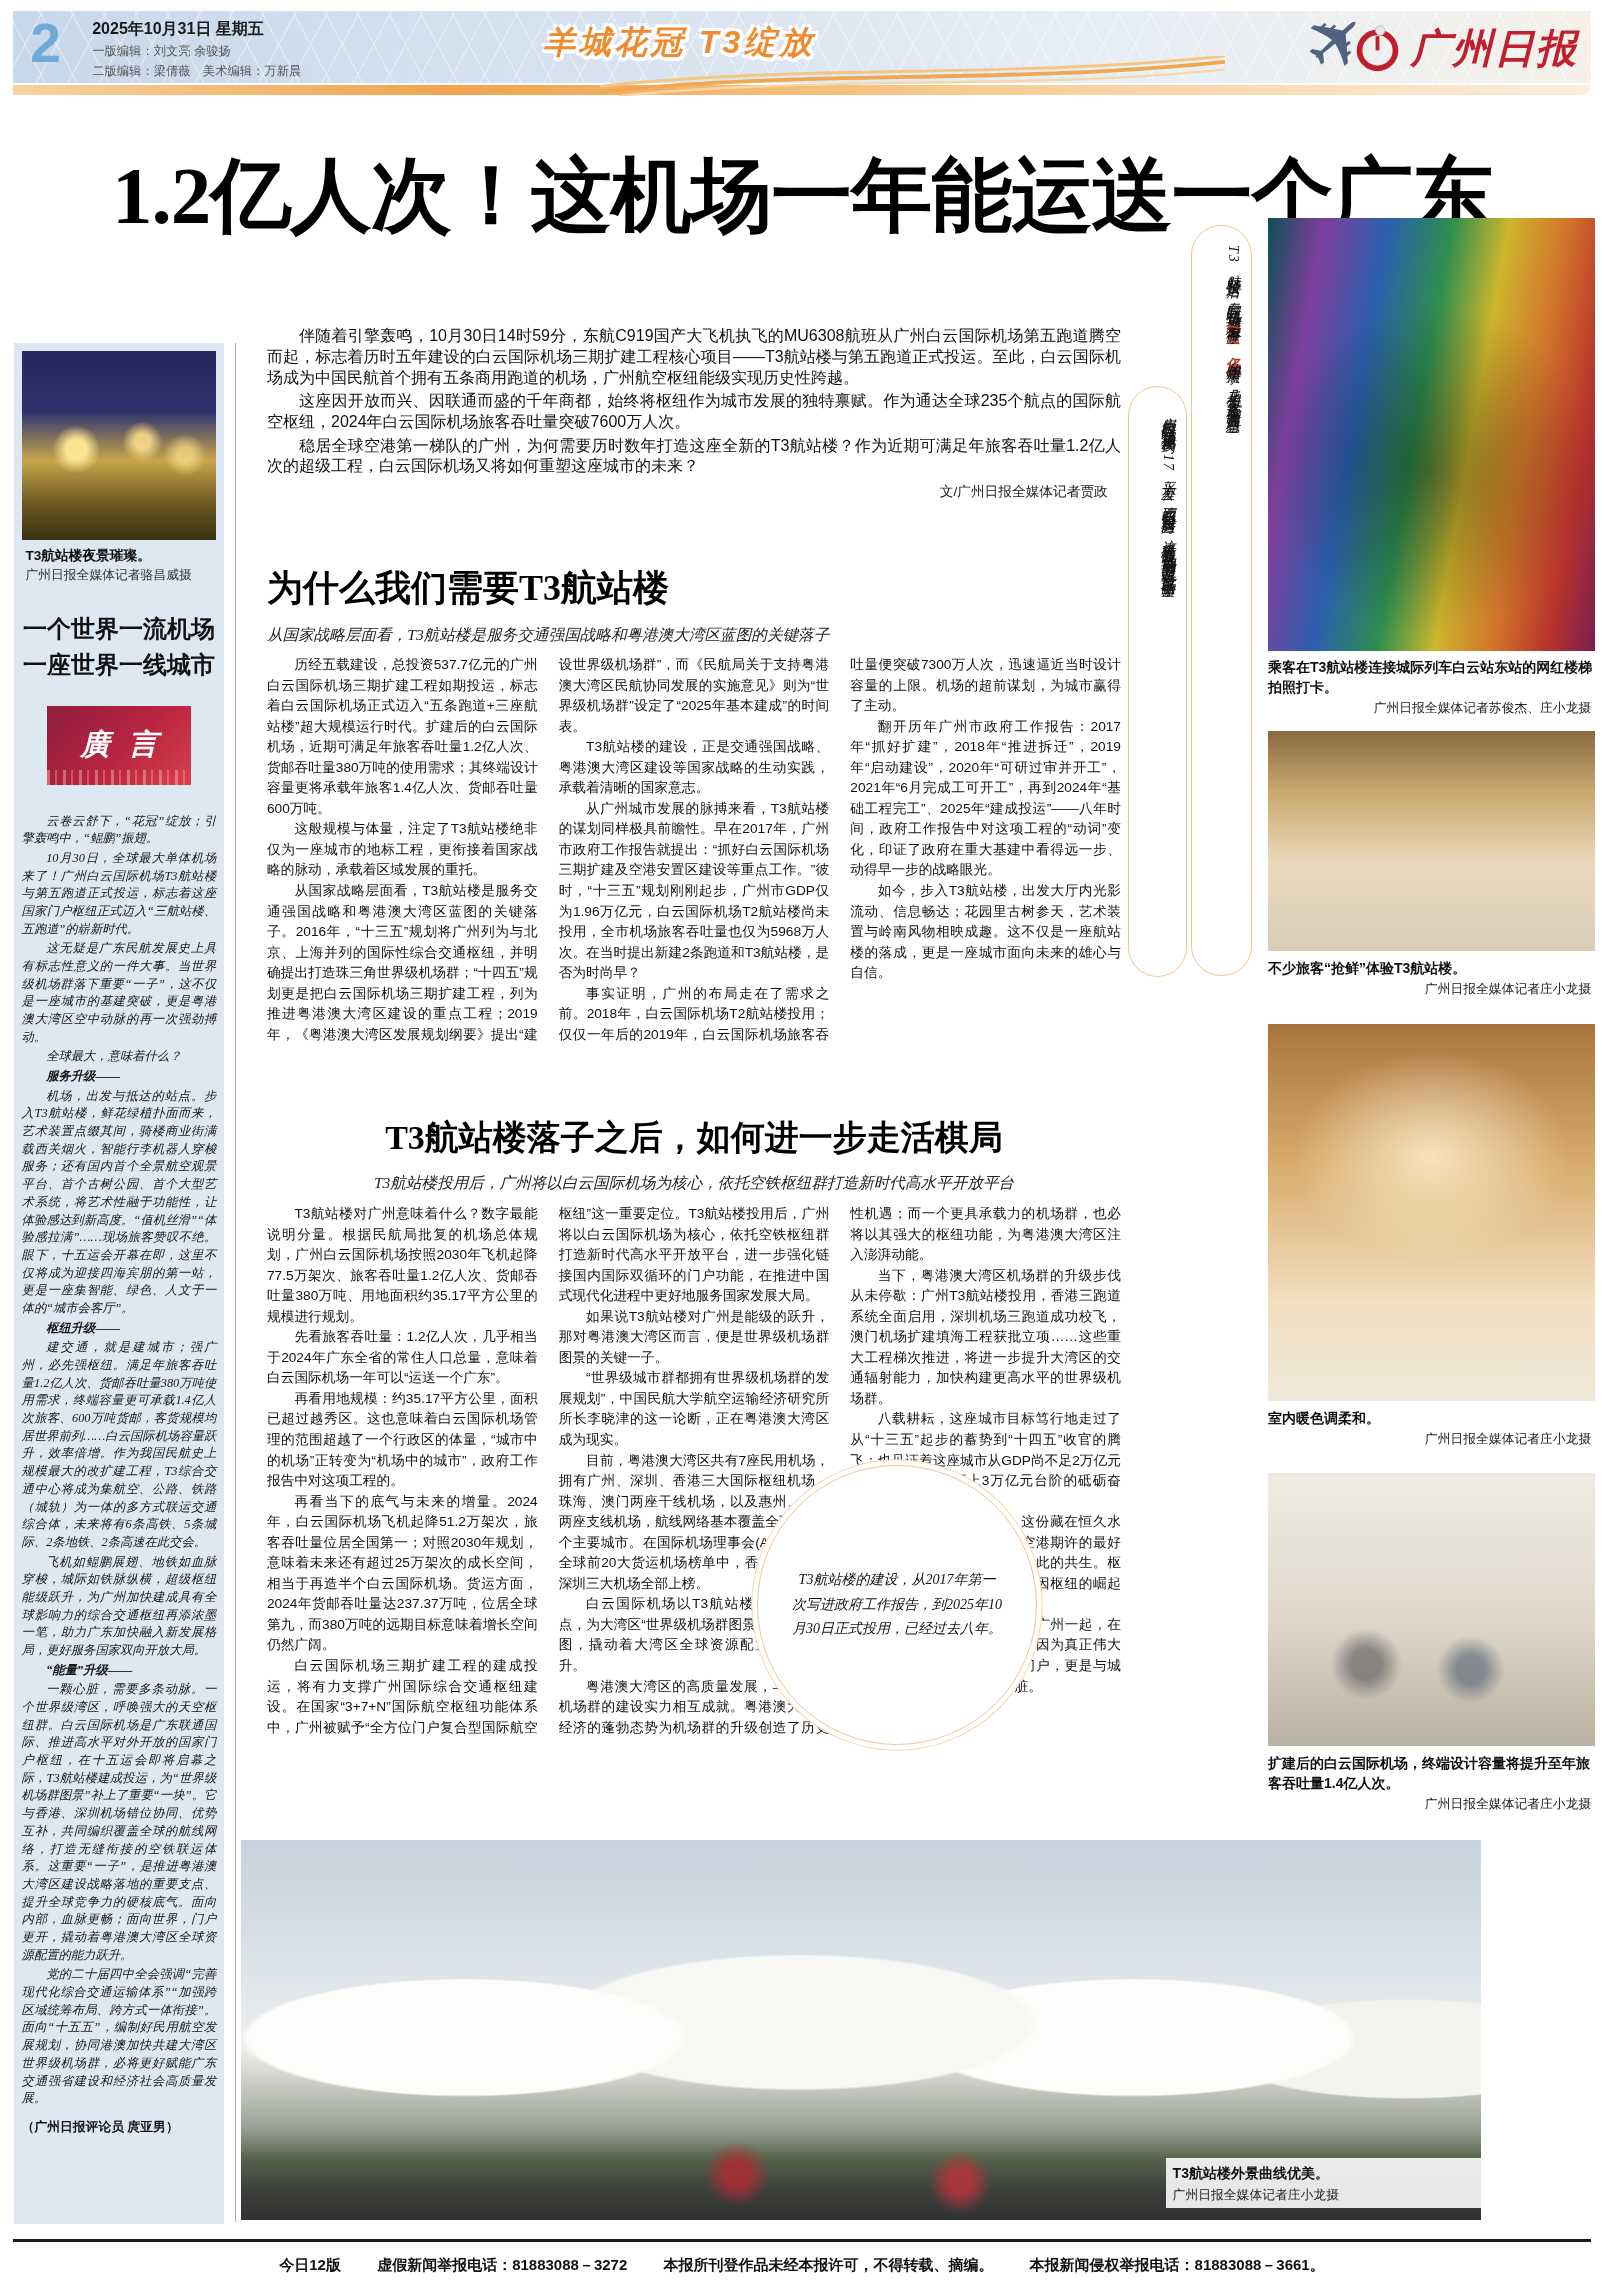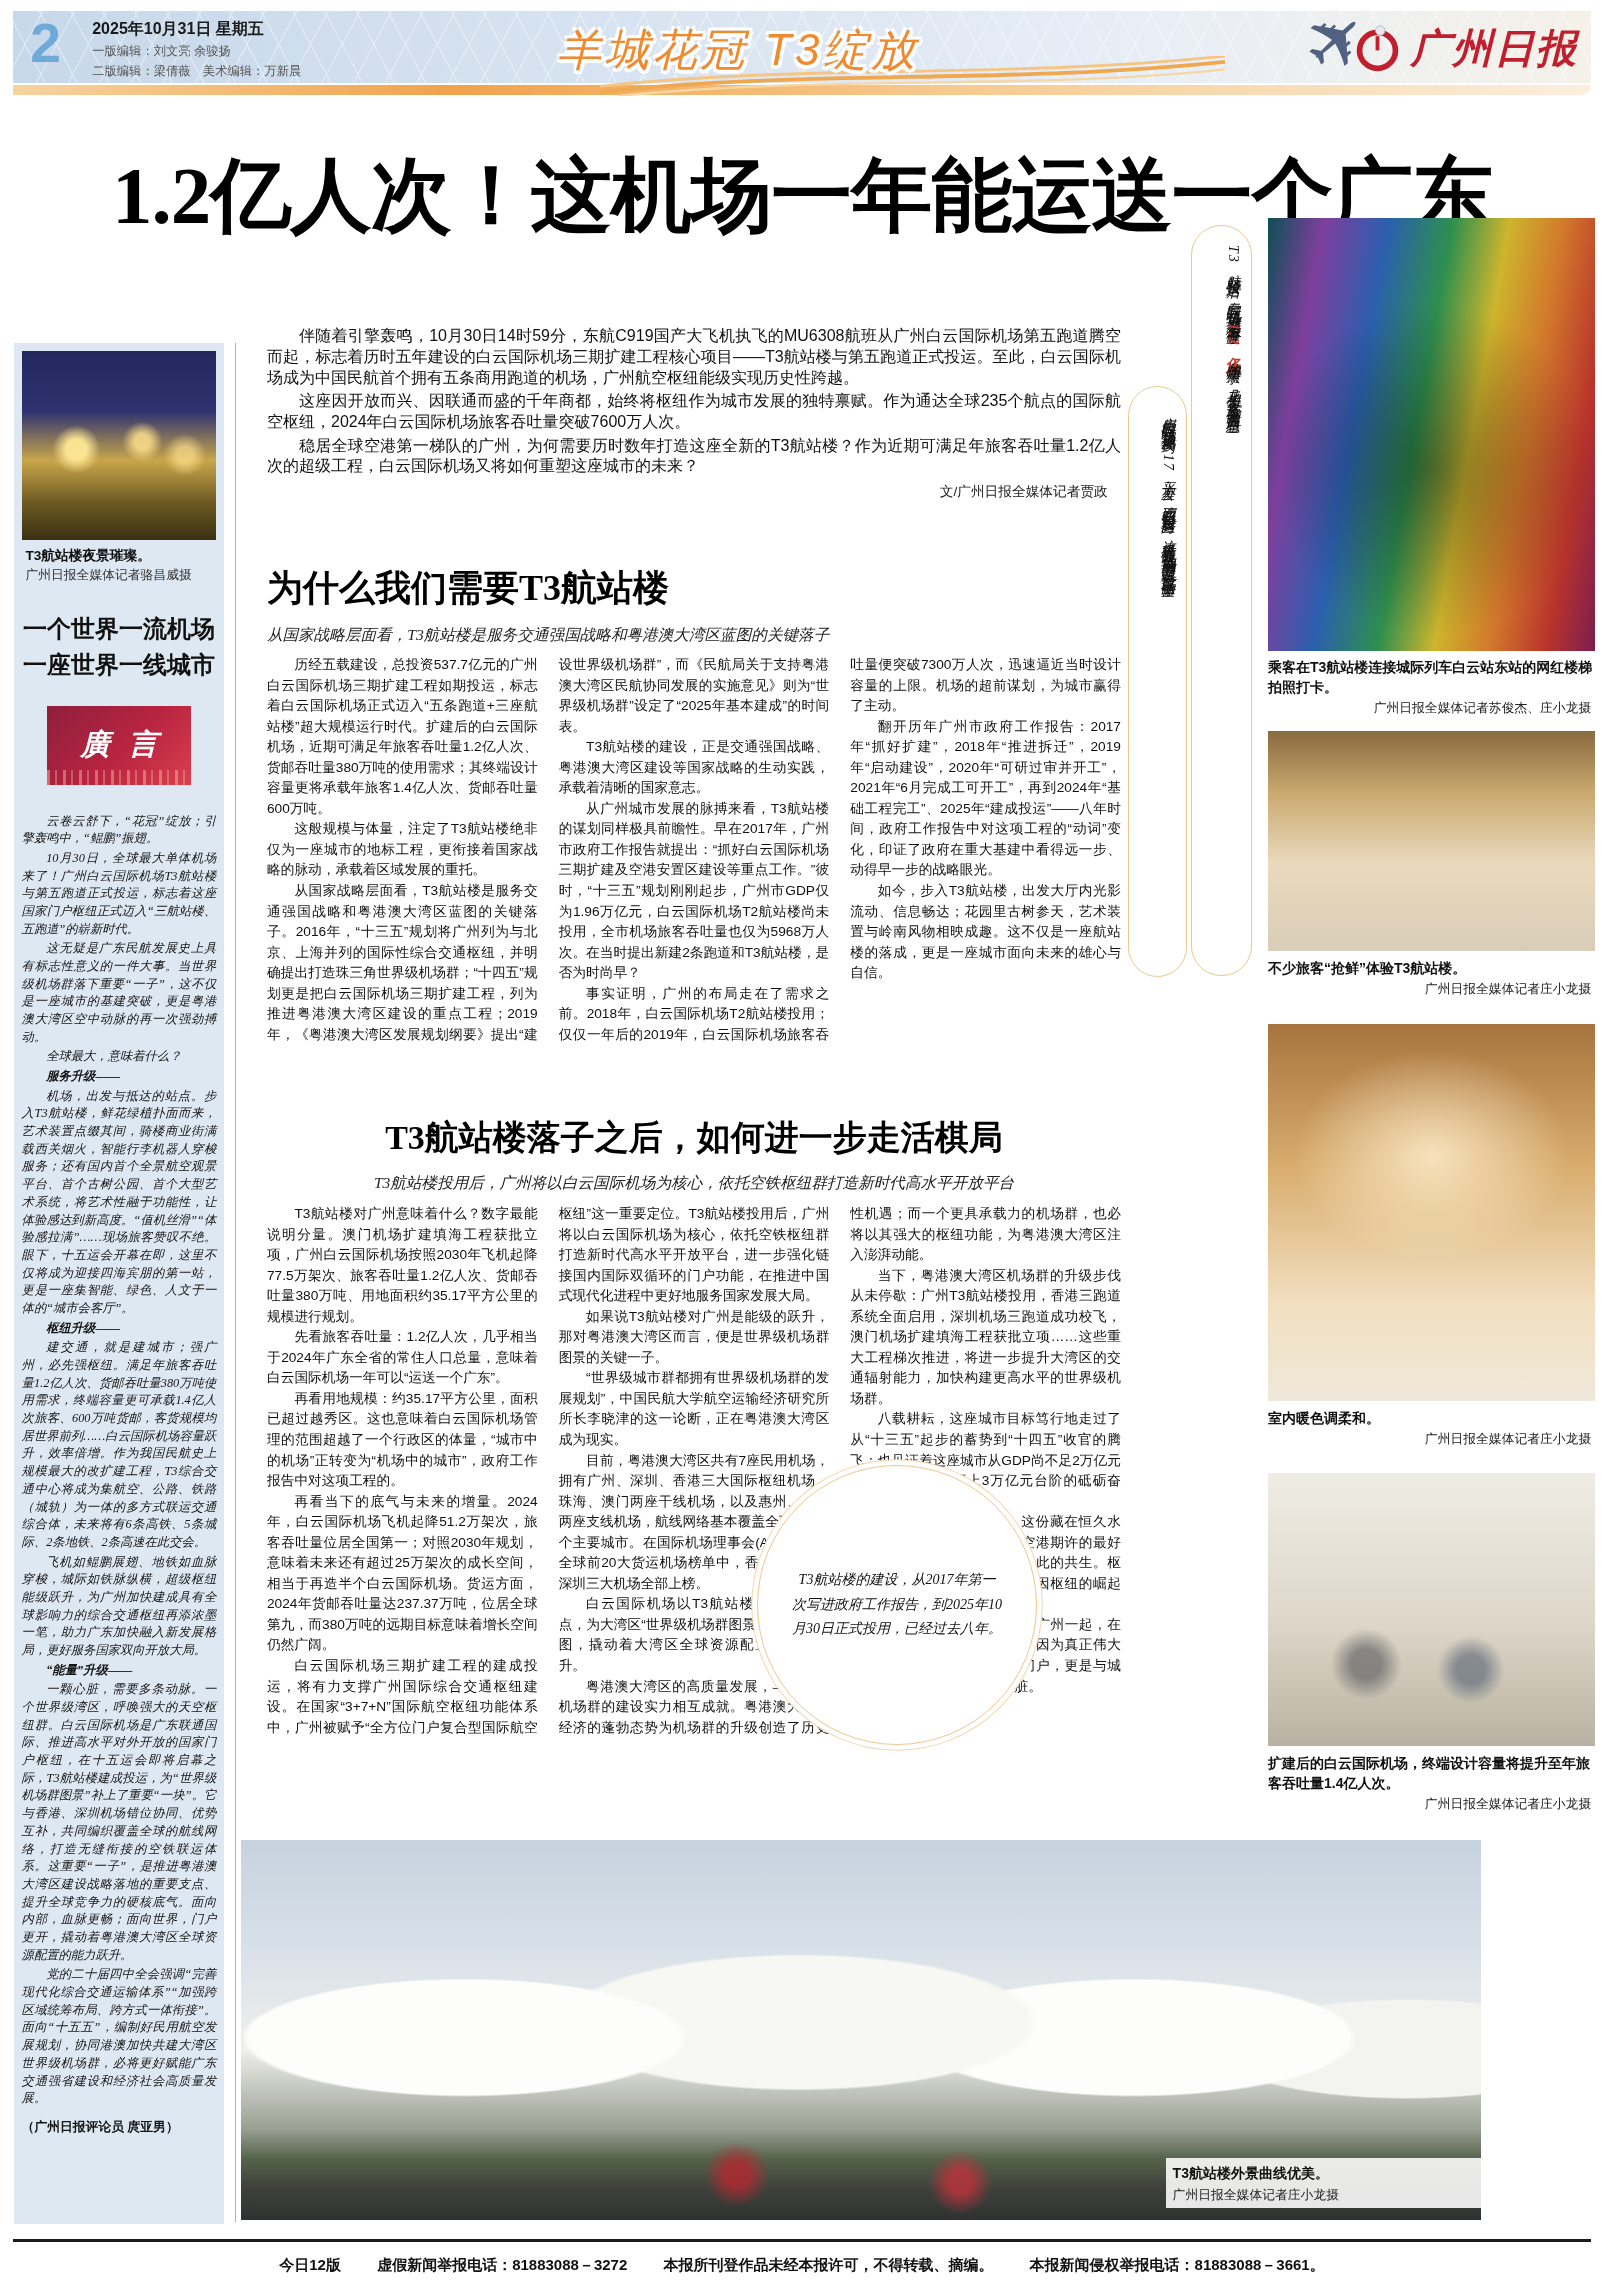--- a/index.html
+++ b/index.html
@@ -9,21 +9,21 @@
   
   .hdr{position:absolute;left:13.2px;top:11.4px;width:1578px;height:72px;
        background:linear-gradient(90deg,#c7d8ea 0%,#d7e3f0 38%,#e8eef6 72%,#f5f1e9 100%);}
   .hdr::after{content:"";position:absolute;inset:0;opacity:.45;
        background:repeating-linear-gradient(62deg,rgba(255,255,255,.8) 0 1.4px,transparent 1.4px 28px),
                   repeating-linear-gradient(-62deg,rgba(255,255,255,.8) 0 1.4px,transparent 1.4px 28px);}
   .pagenum{position:absolute;left:17px;top:0px;font-size:55px;font-weight:bold;color:#6fa9d8;z-index:2;}
   .dateblock{position:absolute;left:79px;top:7.6px;z-index:2;}
   .date{font-size:16px;font-weight:bold;color:#1a1a1a;}
   .ed{font-size:12.3px;color:#555;margin-top:2.8px;}
-  .banner{position:absolute;left:544px;top:9.5px;z-index:3;font-size:44px;font-weight:400;font-style:italic;
+  .banner{position:absolute;left:530px;top:9.5px;z-index:3;font-size:32px;font-weight:700;font-style:italic;
           letter-spacing:3.8px;color:#ef8a2e;font-family:"Liberation Sans",sans-serif;
           text-shadow:-2.8px -2.8px 0 #fff,2.8px -2.8px 0 #fff,-2.8px 2.8px 0 #fff,2.8px 2.8px 0 #fff,0 3.8px 0 #fff,3.8px 0 0 #fff;}
   .swoosh{position:absolute;left:587px;top:45px;z-index:1;}
   .plane{position:absolute;left:1292px;top:-13.2px;z-index:3;font-size:74px;color:#516181;
          transform:rotate(-42deg);font-family:"DejaVu Sans",sans-serif;}
   .logo{position:absolute;right:13.2px;top:9.5px;z-index:3;display:flex;align-items:center;gap:7.6px;}
   .logo-text{font-size:40px;font-weight:900;font-style:italic;color:#c01f2e;
              font-family:"Liberation Serif",serif;letter-spacing:1.9px;}
   .orangebar{position:absolute;left:13.2px;top:85px;width:1578px;height:10.4px;border-radius:0 0 57px 0;
        background:linear-gradient(90deg,#f6d3a0 0%,#f0a24c 28%,#f6c88c 58%,#fceedd 100%);}
@@ -209,21 +209,21 @@
       <p>如今，步入T3航站楼，出发大厅内光影流动、信息畅达；花园里古树参天，艺术装置与岭南风物相映成趣。这不仅是一座航站楼的落成，更是一座城市面向未来的雄心与自信。</p>
     </div>
   </div>
 
   <div class="a2head">
     <div class="art-title">T3航站楼落子之后，如何进一步走活棋局</div>
     <div class="art-sub">T3航站楼投用后，广州将以白云国际机场为核心，依托空铁枢纽群打造新时代高水平开放平台</div>
   </div>
   <div class="a2body">
     <div class="cols3">
-      <p>T3航站楼对广州意味着什么？数字最能说明分量。澳门机场扩建填海工程获批立项，广州白云国际机场按照2030年飞机起降77.5万架次、旅客吞吐量1.2亿人次、货邮吞吐量380万吨、用地面积约35.17平方公里的规模进行规划。</p>
+      <p>T3航站楼对广州意味着什么？数字最能说明分量。根据民航局批复的机场总体规划，广州白云国际机场按照2030年飞机起降77.5万架次、旅客吞吐量1.2亿人次、货邮吞吐量380万吨、用地面积约35.17平方公里的规模进行规划。</p>
       <p>先看旅客吞吐量：1.2亿人次，几乎相当于2024年广东全省的常住人口总量，意味着白云国际机场一年可以“运送一个广东”。</p>
       <p>再看用地规模：约35.17平方公里，面积已超过越秀区。这也意味着白云国际机场管理的范围超越了一个行政区的体量，“城市中的机场”正转变为“机场中的城市”，政府工作报告中对这项工程的。</p>
       <p>再看当下的底气与未来的增量。2024年，白云国际机场飞机起降51.2万架次，旅客吞吐量位居全国第一；对照2030年规划，意味着未来还有超过25万架次的成长空间，相当于再造半个白云国际机场。货运方面，2024年货邮吞吐量达237.37万吨，位居全球第九，而380万吨的远期目标意味着增长空间仍然广阔。</p>
       <p>白云国际机场三期扩建工程的建成投运，将有力支撑广州国际综合交通枢纽建设。在国家“3+7+N”国际航空枢纽功能体系中，广州被赋予“全方位门户复合型国际航空枢纽”这一重要定位。T3航站楼投用后，广州将以白云国际机场为核心，依托空铁枢纽群打造新时代高水平开放平台，进一步强化链接国内国际双循环的门户功能，在推进中国式现代化进程中更好地服务国家发展大局。</p>
       <p>如果说T3航站楼对广州是能级的跃升，那对粤港澳大湾区而言，便是世界级机场群图景的关键一子。</p>
       <p>“世界级城市群都拥有世界级机场群的发展规划”，中国民航大学航空运输经济研究所所长李晓津的这一论断，正在粤港澳大湾区成为现实。</p>
       <p>目前，粤港澳大湾区共有7座民用机场，拥有广州、深圳、香港三大国际枢纽机场，珠海、澳门两座干线机场，以及惠州、佛山两座支线机场，航线网络基本覆盖全球200多个主要城市。在国际机场理事会(ACI)公布的全球前20大货运机场榜单中，香港、广州、深圳三大机场全部上榜。</p>
       <p>白云国际机场以T3航站楼接棒全新支点，为大湾区“世界级机场群图景”补上关键拼图，撬动着大湾区全球资源配置能力的提升。</p>
       <p>粤港澳大湾区的高质量发展，与世界级机场群的建设实力相互成就。粤港澳大湾区经济的蓬勃态势为机场群的升级创造了历史性机遇；而一个更具承载力的机场群，也必将以其强大的枢纽功能，为粤港澳大湾区注入澎湃动能。</p>
       <p>当下，粤港澳大湾区机场群的升级步伐从未停歇：广州T3航站楼投用，香港三跑道系统全面启用，深圳机场三跑道成功校飞，澳门机场扩建填海工程获批立项……这些重大工程梯次推进，将进一步提升大湾区的交通辐射能力，加快构建更高水平的世界级机场群。</p>

